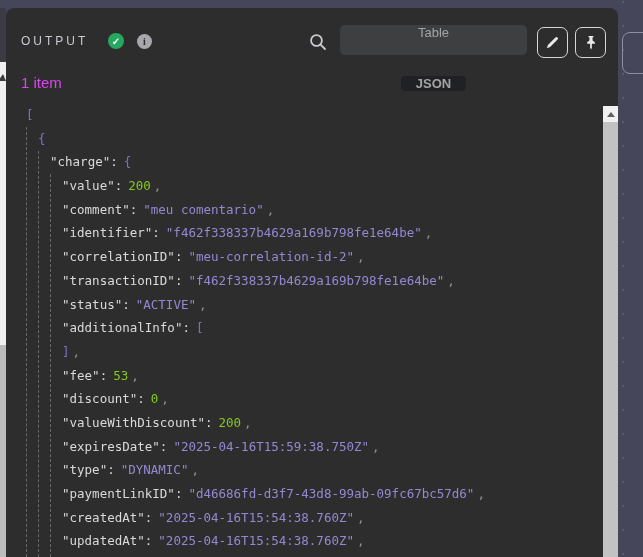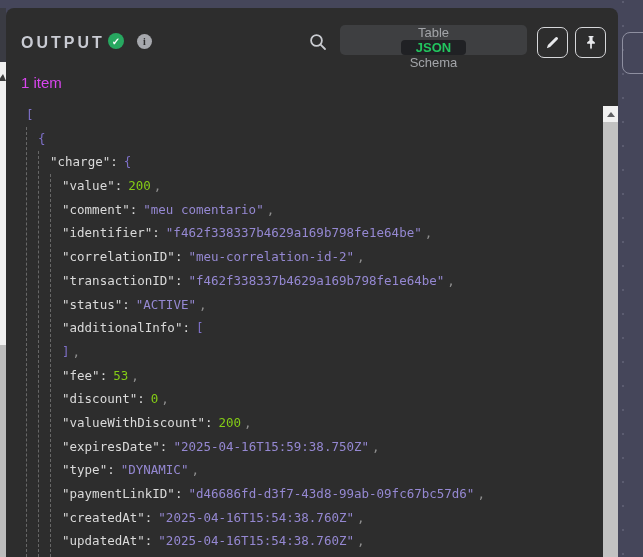--- a/index.html
+++ b/index.html
@@ -16,33 +16,33 @@
   #left-dark{left:0;top:8px;width:6px;height:54px;background:#3a3b43;}
   #left-track{left:0;top:62px;width:6px;height:495px;background:#f0f0f0;}
   #left-arrow{left:-2px;top:74px;width:0;height:0;
     border-left:5px solid transparent;border-right:3px solid transparent;
     border-bottom:7px solid #3c3c3c;}
   #left-thumb{left:0;top:345px;width:6px;height:212px;background:#bcbcbc;}
   
   #panel{left:6px;top:8px;width:612px;height:549px;background:#2d2d2d;
     border-radius:8px 8px 0 0;overflow:hidden;}
   #panel .abs{position:absolute;}
-  #output-title{left:15px;top:26px;font-size:16px;font-weight:bold;
+  #output-title{left:15px;top:26px;font-size:12px;font-weight:normal;
     letter-spacing:3px;color:#c9cbd3;}
   .circle-icon{border-radius:50%;display:flex;align-items:center;justify-content:center;}
   #check-icon{left:102px;top:25px;width:16px;height:16px;background:#27a860;
     color:#ffffff;font-size:10px;font-weight:bold;}
   #info-icon{left:131px;top:26px;width:15px;height:15px;background:#a6a8ad;
     color:#2b2b2b;font-size:10px;font-weight:bold;font-family:"Liberation Serif",serif;}
   #search-btn{left:302px;top:24px;width:20px;height:20px;cursor:pointer;}
   #view-tabs{left:334px;top:17px;width:187px;height:30px;background:#3e3f41;
     border-radius:5px;display:flex;align-items:center;padding:0;box-sizing:border-box;flex-direction:column;}
   .tab{height:24px;margin:0 1px;padding:0 14px;display:flex;align-items:center;
     border-radius:4px;font-size:13px;color:#a2a4a8;cursor:pointer;white-space:nowrap;}
-  .tab.active{background:#202124;color:#22c55e;font-weight:bold;padding:0 15px;}
+  .tab.active{background:#202124;color:#a3a3a3;font-weight:bold;padding:0 15px;margin-top:36px;}
   .icon-btn{width:31px;height:31px;border:1.5px solid #d6d7da;border-radius:7px;
     box-sizing:border-box;display:flex;align-items:center;justify-content:center;
     background:transparent;cursor:pointer;}
   #edit-btn{left:531px;top:19px;}
   #pin-btn{left:569px;top:19px;}
   #items-count{left:15px;top:66px;font-size:15px;color:#d946ef;text-align:center;}
   
   #json-view{left:0;top:95px;width:597px;height:454px;overflow:hidden;
     font-family:"DejaVu Sans Mono",monospace;font-size:12.5px;}
   .json-line{height:23.7px;line-height:23.7px;white-space:nowrap;}
@@ -84,21 +84,20 @@
   <div class="abs" id="search-btn">
     <svg width="20" height="20" viewBox="0 0 20 20">
       <circle cx="8.5" cy="8.5" r="5.4" fill="none" stroke="#c9cbd0" stroke-width="1.8"></circle>
       <line x1="12.6" y1="12.6" x2="17" y2="17" stroke="#c9cbd0" stroke-width="1.8" stroke-linecap="round"></line>
     </svg>
   </div>
 
   <div class="abs" id="view-tabs">
       <div class="tab">Table</div>
       <div class="tab active">JSON</div>
-      <div class="tab">Schema</div>
     </div>
 
   <div class="abs icon-btn" id="edit-btn">
     <svg width="15" height="15" viewBox="0 0 16 16">
       <path d="M2 14 L3.1 10.6 L11.1 2.6 a1.6 1.6 0 0 1 2.3 2.3 L5.4 12.9 L2 14 Z" fill="#e8e9ec"></path>
     </svg>
   </div>
   <div class="abs icon-btn" id="pin-btn">
     <svg width="14" height="15" viewBox="0 0 16 17">
       <path d="M5.2 1 h5.6 v1.6 h-1 v3.6 l2.6 2 v1.6 H9 v4.6 L8 16.4 L7 14.4 V9.8 H3.6 V8.2 l2.6-2 V2.6 h-1 Z" fill="#e8e9ec"></path>

